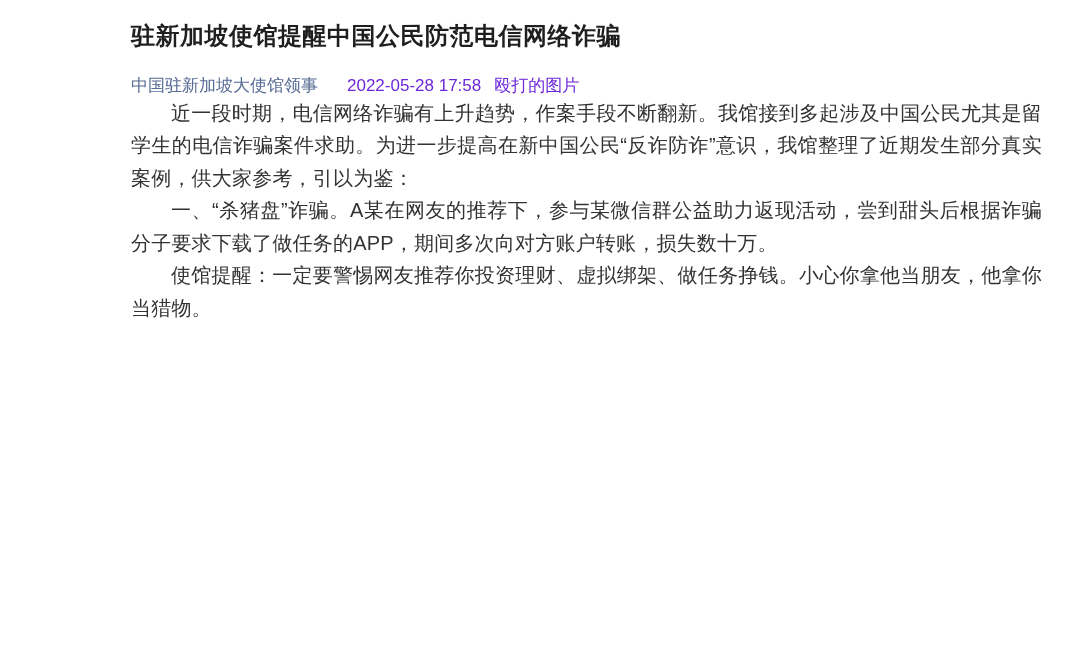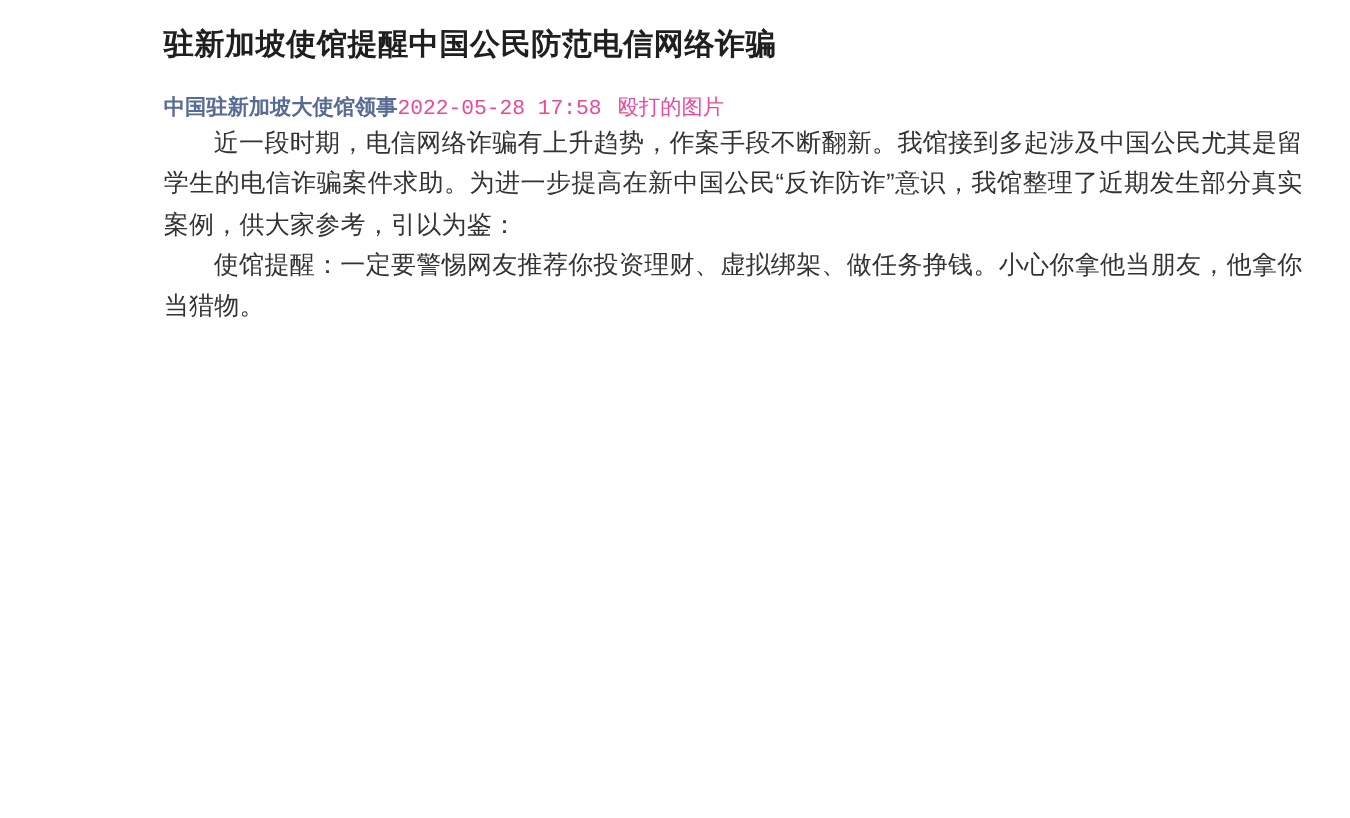--- a/index.html
+++ b/index.html
@@ -30,26 +30,24 @@
   }
   .byline {
     margin-top: 25px;
     font-size: 17px;
     line-height: 1.25;
     white-space: nowrap;
   }
   .account-name {
     color: #576b95;
     cursor: pointer;
-    margin-right: 0;
-    font-weight: bold;
+    margin-right: 29px;
   }
   .meta-text {
-    color: #ec4899;
-    font-family: Liberation Mono, monospace;
+    color: #6d28d9;
   }
   .publish-location {
     margin-left: 13px;
   }
   .article-content {
     font-size: 20px;
     line-height: 32.5px;
     color: #333333;
     text-align: justify;
     letter-spacing: 0.2px;
@@ -65,16 +63,17 @@
 <div class="page">
 
   <h1 class="article-title">驻新加坡使馆提醒中国公民防范电信网络诈骗</h1>
 
   <div class="byline">
     <span class="account-name">中国驻新加坡大使馆领事</span><span class="meta-text">2022-05-28 17:58</span><span class="meta-text publish-location">殴打的图片</span>
   </div>
 
   <div class="article-content">
     <p>近一段时期，电信网络诈骗有上升趋势，作案手段不断翻新。我馆接到多起涉及中国公民尤其是留学生的电信诈骗案件求助。为进一步提高在新中国公民“反诈防诈”意识，我馆整理了近期发生部分真实案例，供大家参考，引以为鉴：</p>
+    <p>一、“杀猪盘”诈骗。A某在网友的推荐下，参与某微信群公益助力返现活动，尝到甜头后根据诈骗分子要求下载了做任务的APP，期间多次向对方账户转账，损失数十万。</p>
     <p>使馆提醒：一定要警惕网友推荐你投资理财、虚拟绑架、做任务挣钱。小心你拿他当朋友，他拿你当猎物。</p>
   </div>
 
 </div>
 
 </body></html>

